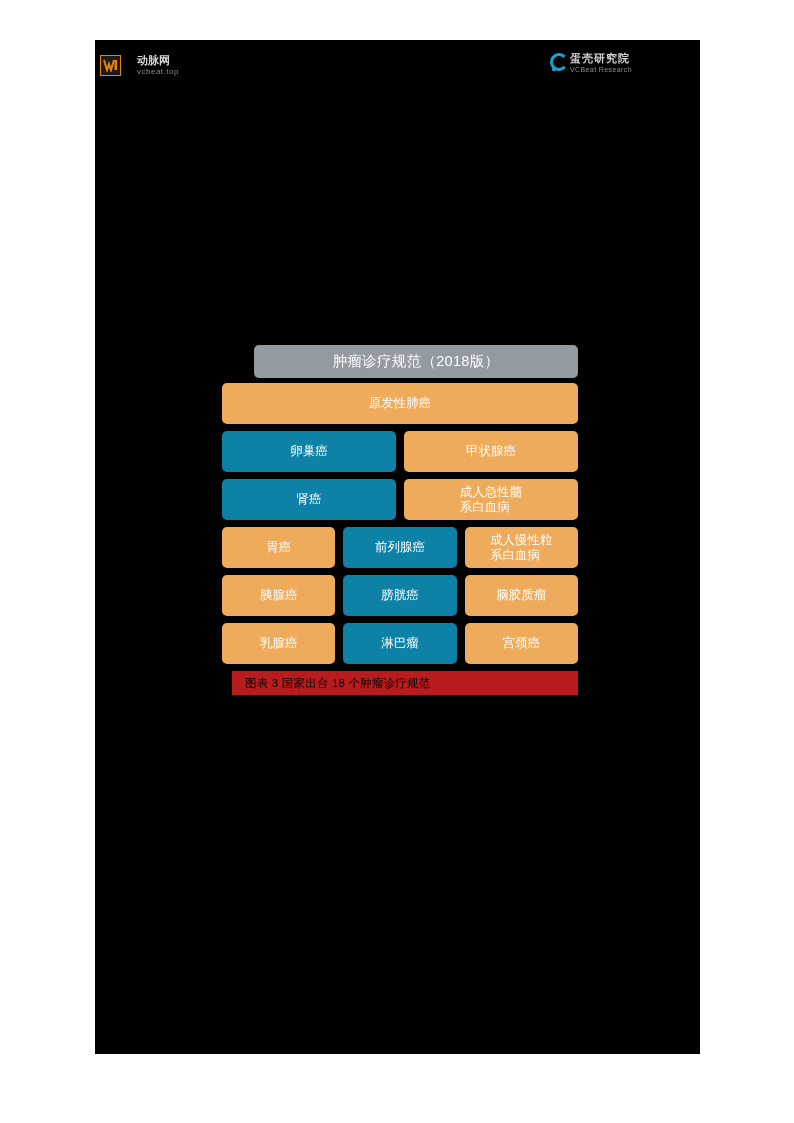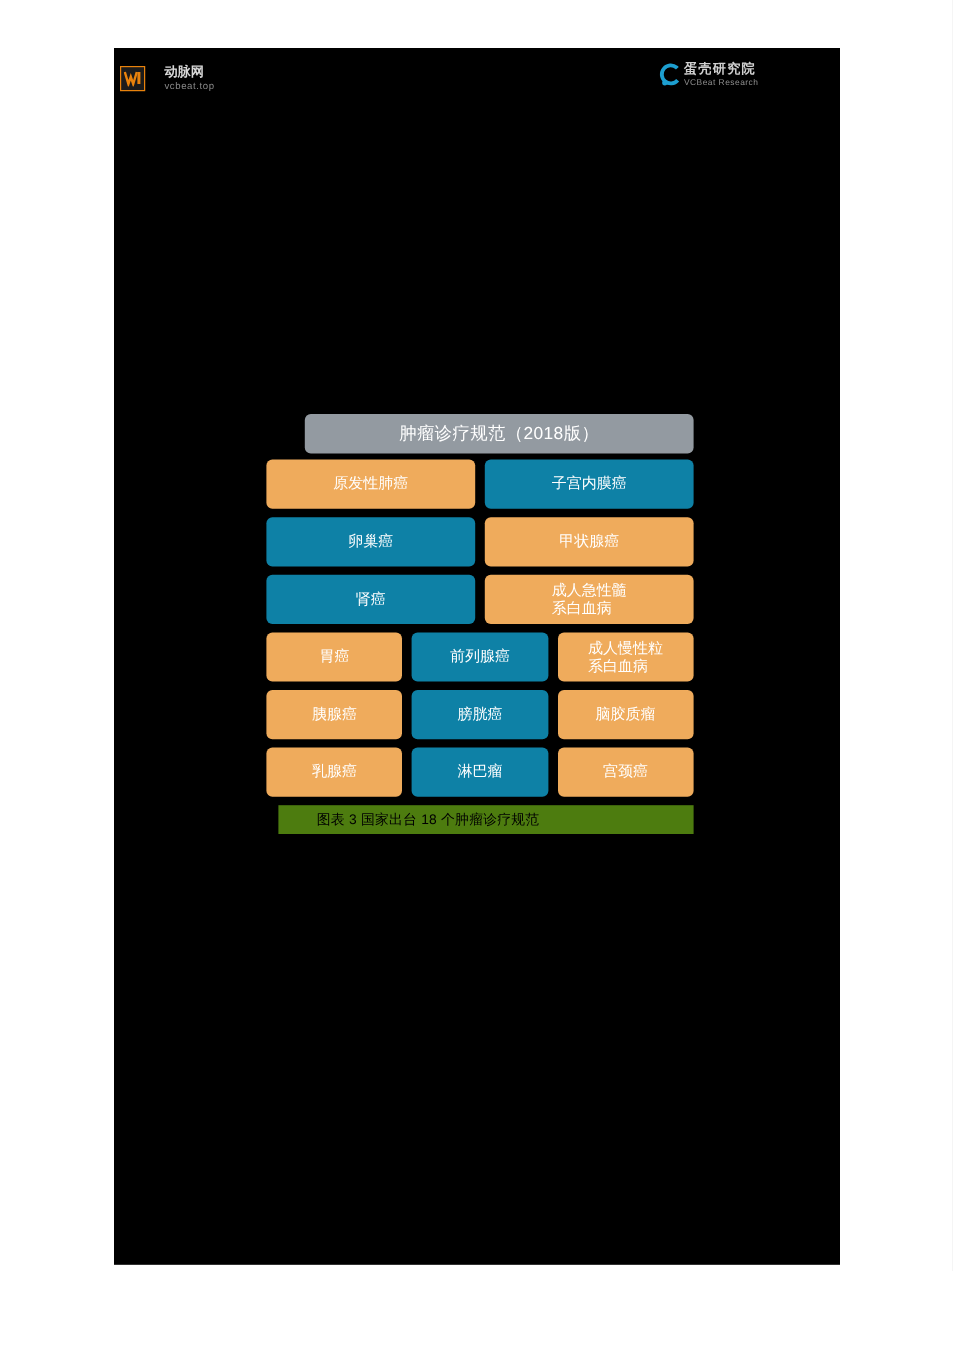--- a/index.html
+++ b/index.html
@@ -146,26 +146,26 @@
     white-space: pre-line;
   }
   .tile.orange { background: #efab5c; }
   .tile.blue   { background: #0e81a6; }
 
   #chart-caption {
     margin-top: 5px;
     margin-left: 10px;
     width: 346px;
     height: 24px;
-    background: #4d7c0f;
+    background: #b91c1c;
     color: #000000;
     font-size: 11.5px;
     display: flex;
     align-items: center;
-    padding-left: 32px;
+    padding-left: 13px;
     box-sizing: border-box;
     letter-spacing: 0.2px;
   }
 </style>
 </head>
 <body>
 
 <div id="page-canvas"></div>
 
 <div id="header-bar">
@@ -199,21 +199,20 @@
 </div>
 
 <div id="figure">
 
   <div id="chart-title">肿瘤诊疗规范（2018版）</div>
 
   <div id="chart-grid">
 
     <div class="chart-row">
       <div class="tile orange">原发性肺癌</div>
-      <div class="tile blue">子宫内膜癌</div>
     </div>
 
     <div class="chart-row">
       <div class="tile blue">卵巢癌</div>
       <div class="tile orange">甲状腺癌</div>
     </div>
 
     <div class="chart-row">
       <div class="tile blue">肾癌</div>
       <div class="tile orange">成人急性髓

